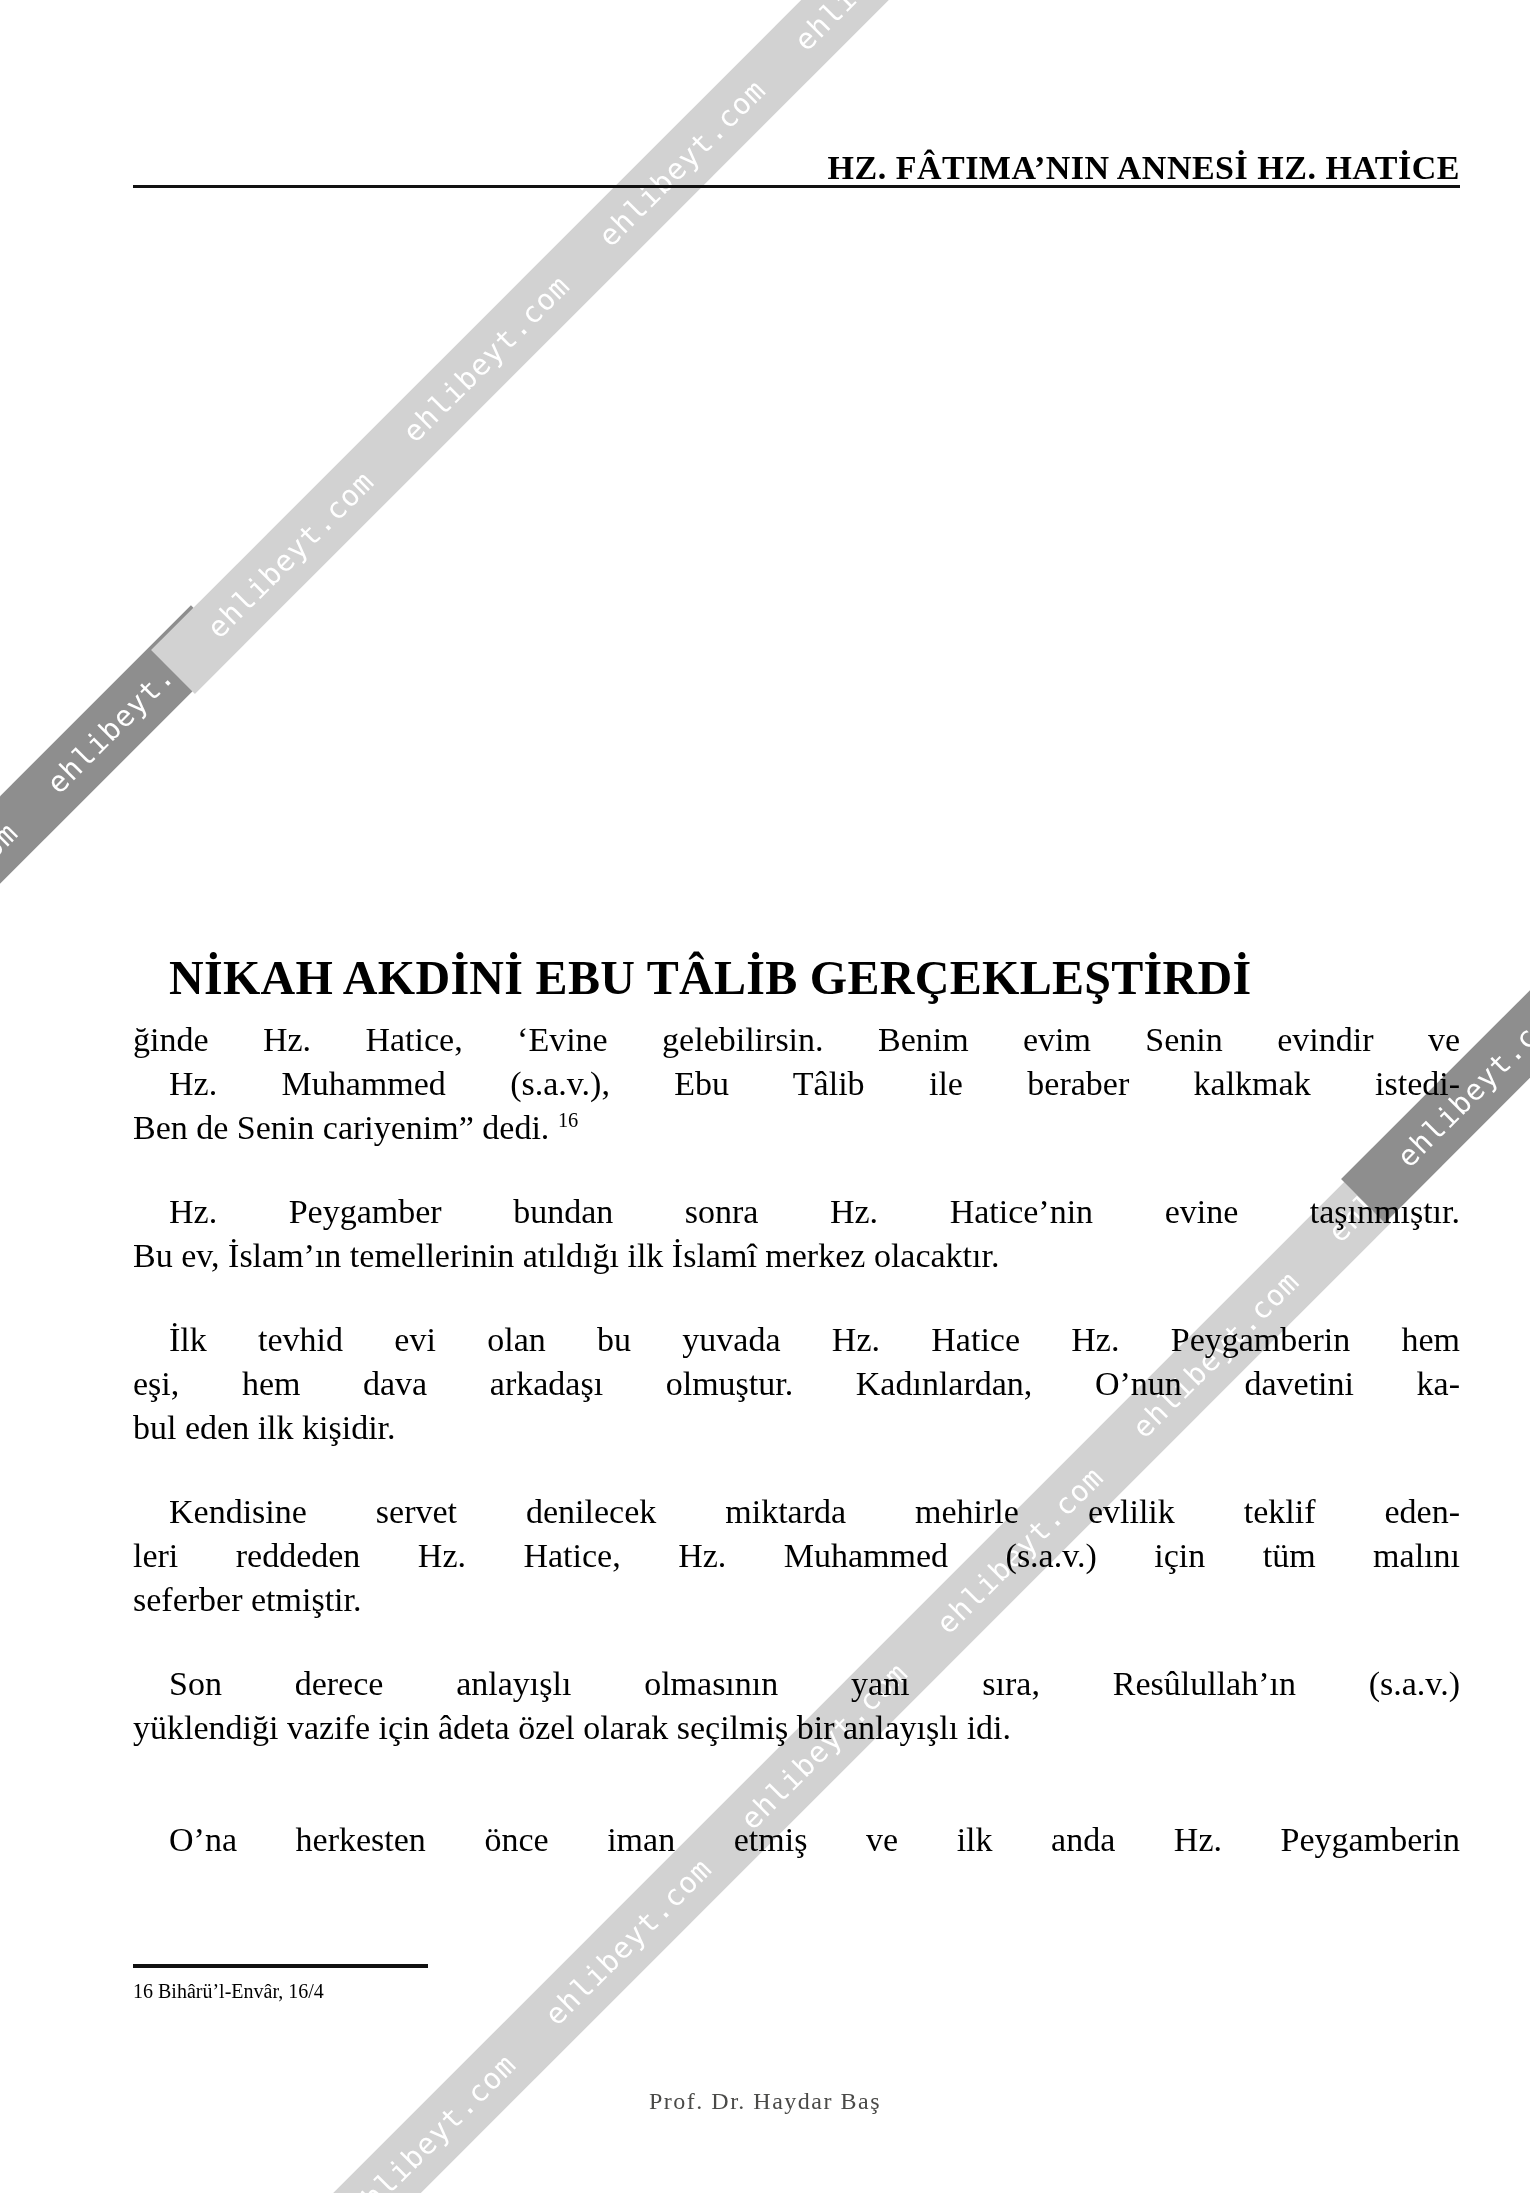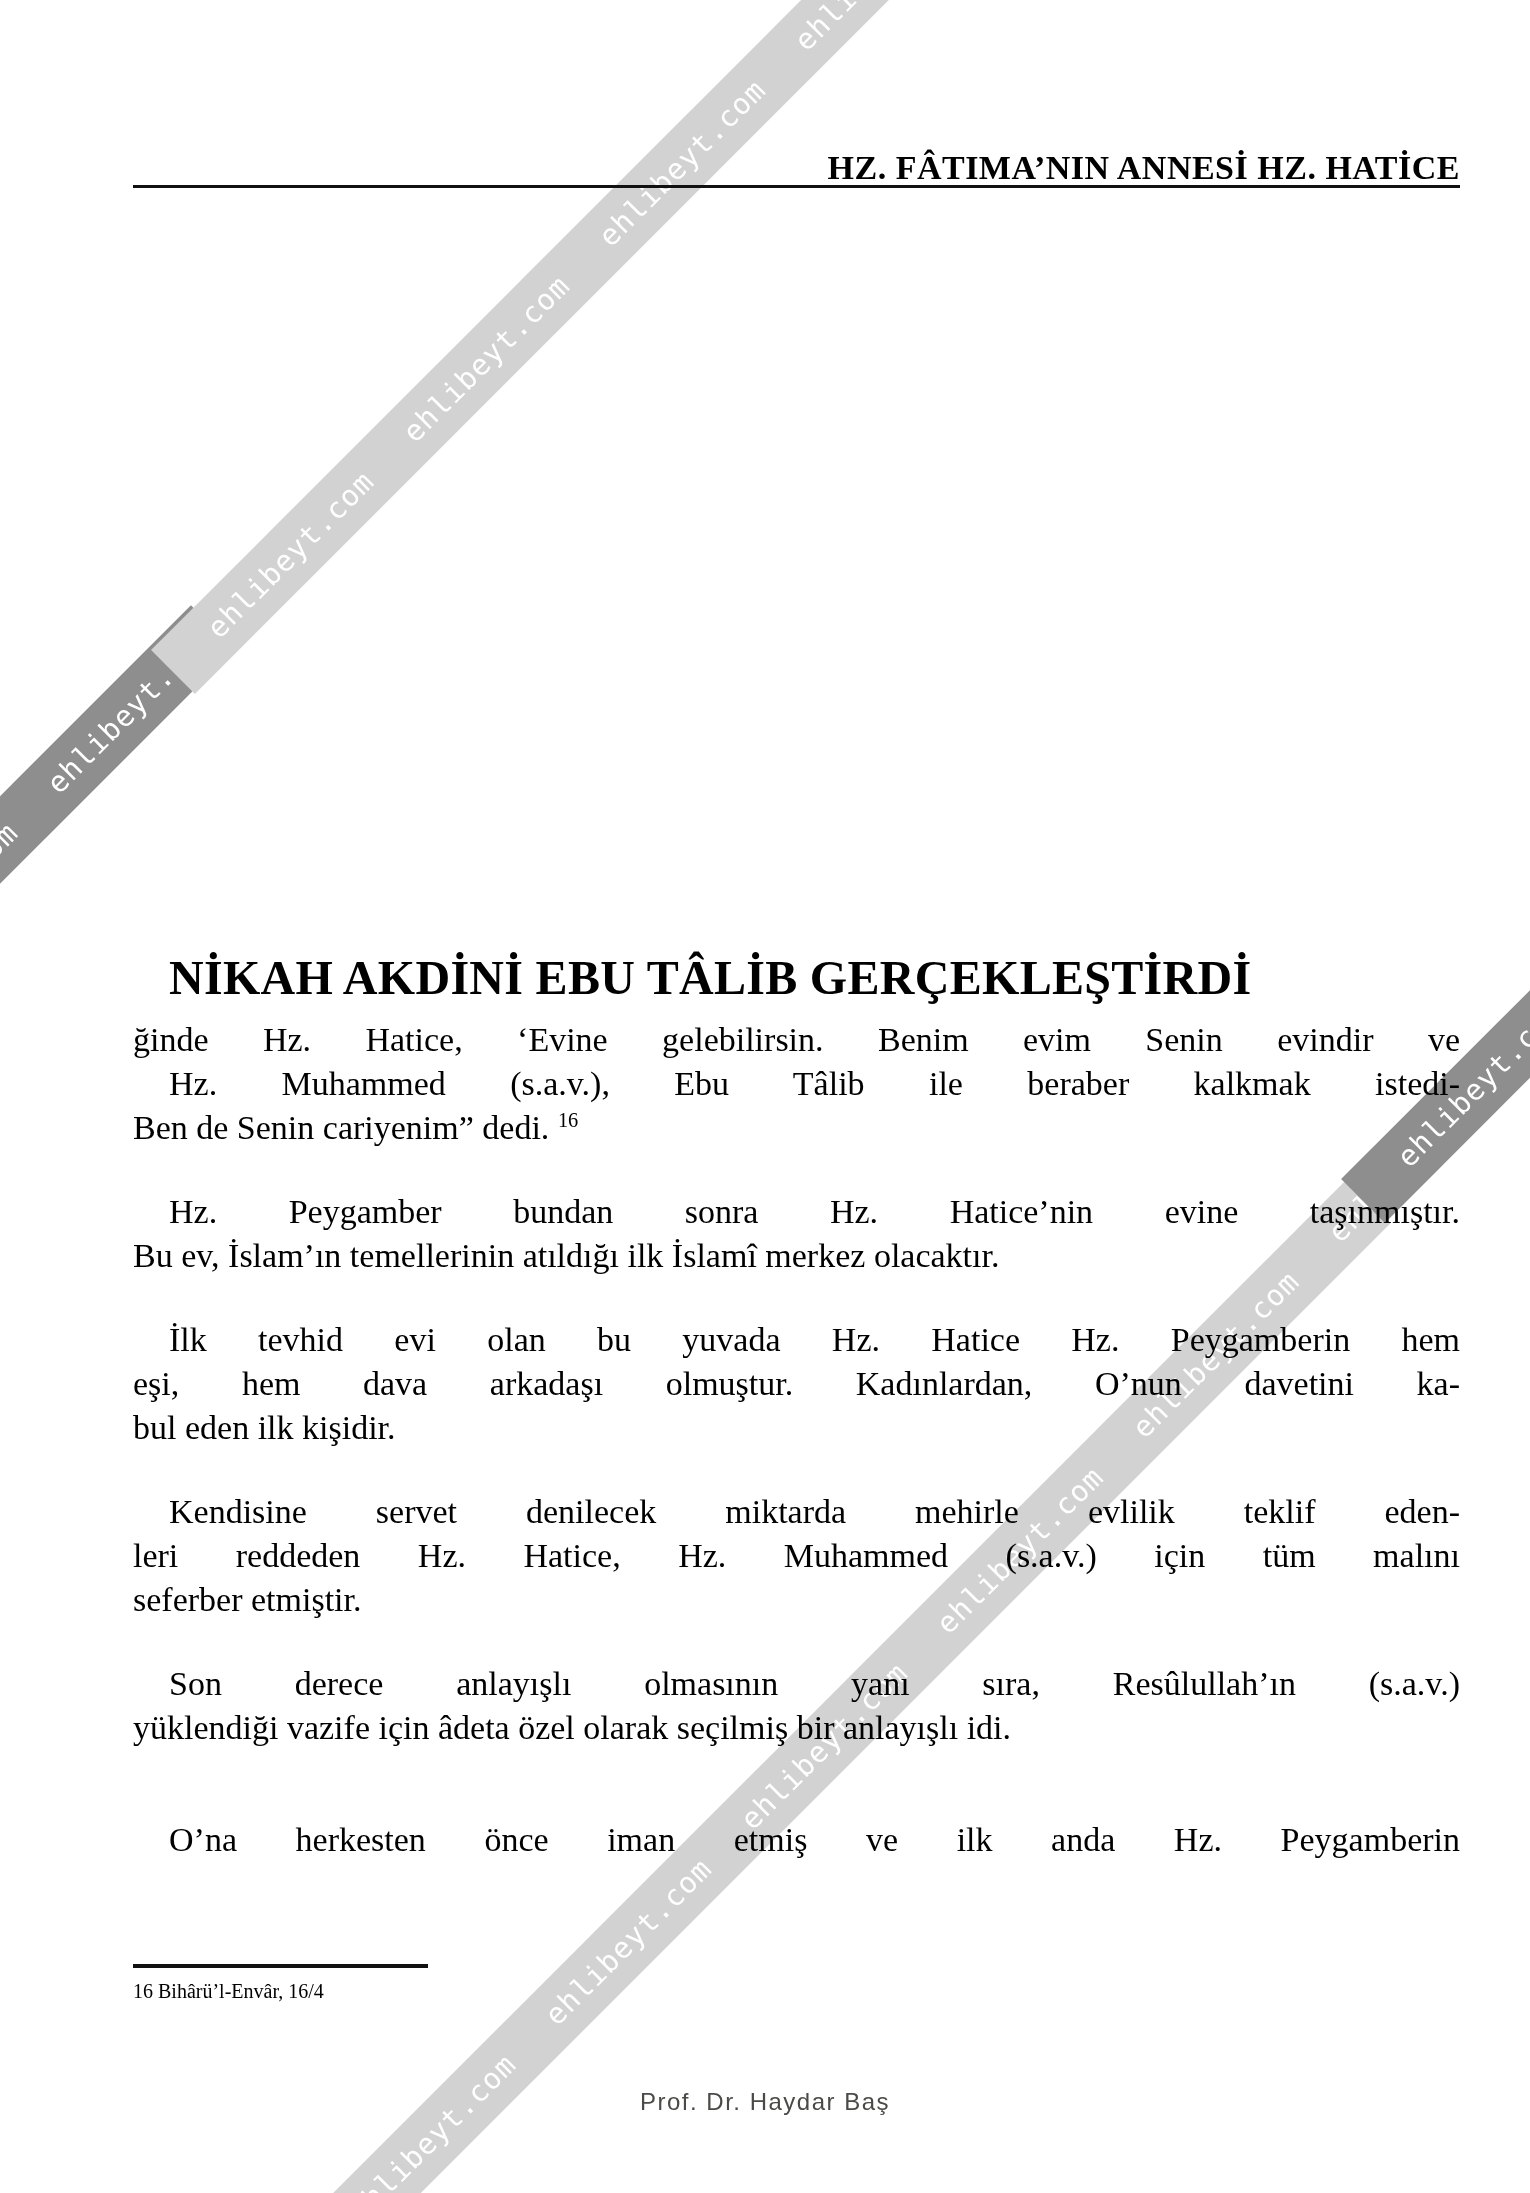--- a/index.html
+++ b/index.html
@@ -99,21 +99,21 @@
     font-size:20px;
     z-index:2;
   }
 
   
   .footer {
     position:absolute;
     top:2088px; left:0;
     width:100%;
     text-align:center;
-    font-family:Liberation Sans, sans-serif;
+    font-family:Liberation Serif, serif;
     font-size:24px;
     letter-spacing:1.5px;
     color:#4a4a48;
     z-index:2;
   }
 </style>
 </head>
 <body>
 
 <div class="page">

